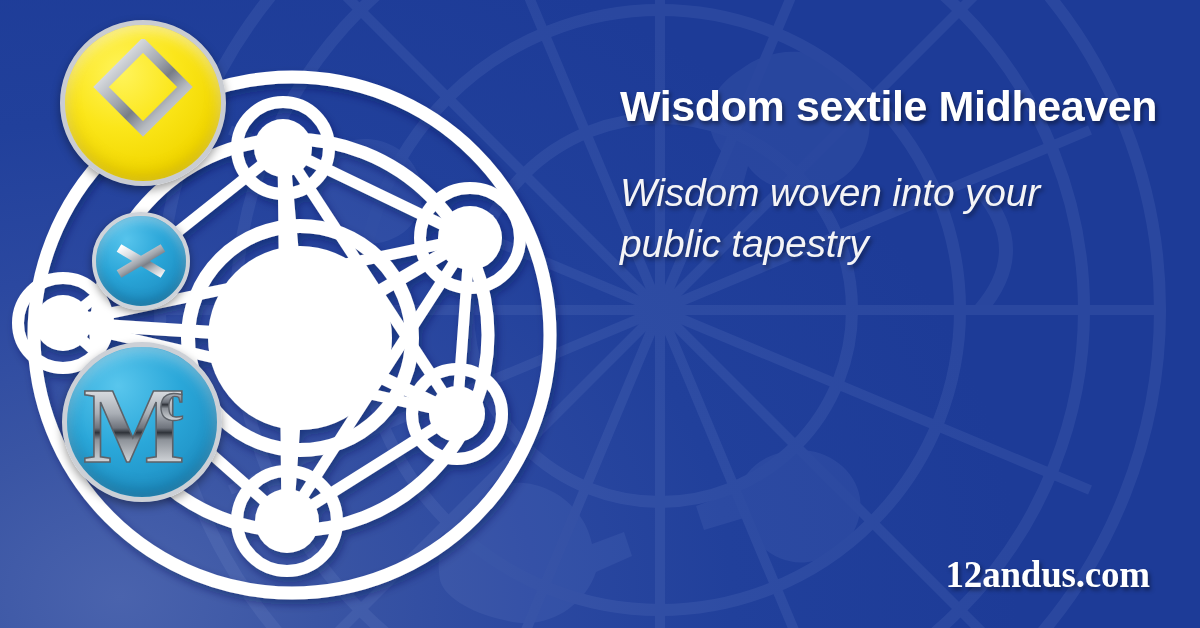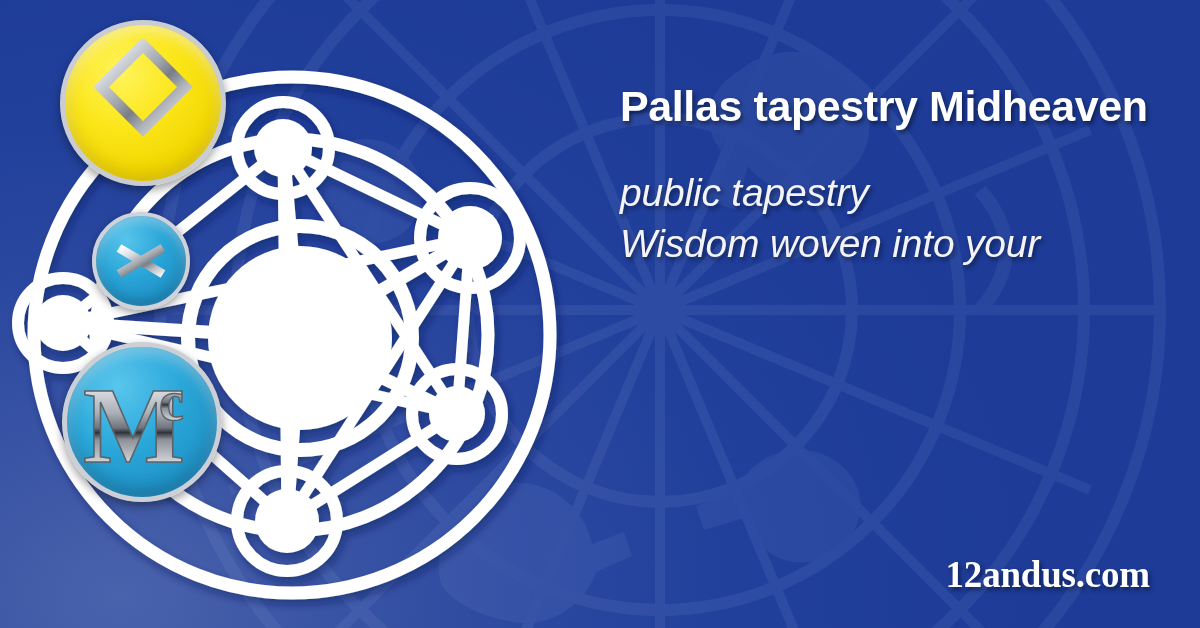--- a/index.html
+++ b/index.html
@@ -227,22 +227,22 @@
           <stop offset="82%" stop-color="#d5d8dc"></stop>
           <stop offset="100%" stop-color="#ffffff"></stop>
         </linearGradient>
       </defs>
       <text x="2" y="88" font-family="'Liberation Serif', serif" font-size="108" font-weight="bold" fill="url(#silver3)" stroke="#5d6269" stroke-width="1.6">M</text>
       <text x="78" y="46" font-family="'Liberation Serif', serif" font-size="56" font-weight="bold" fill="url(#silver3)" stroke="#5d6269" stroke-width="1.4">c</text>
     </svg>
   </div>
 
   <div class="text-block">
-    <div class="headline">Pallas tapestry Midheaven</div>
+    <div class="headline">Wisdom sextile Midheaven</div>
     <div class="subline">
+      <div>Wisdom woven into your</div>
       <div>public tapestry</div>
-      <div>Wisdom woven into your</div>
     </div>
   </div>
 
   <div class="site">12andus.com</div>
 
 </div>
 
 </body></html>

